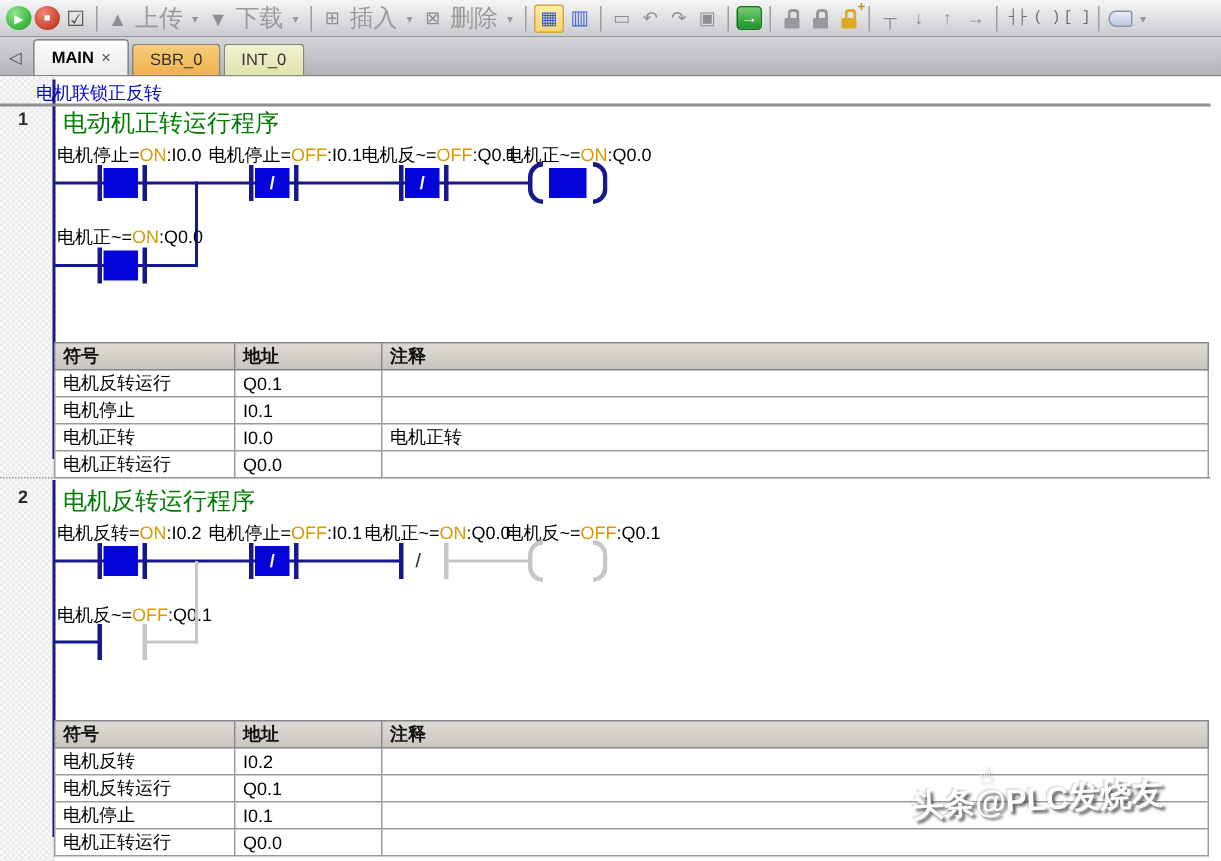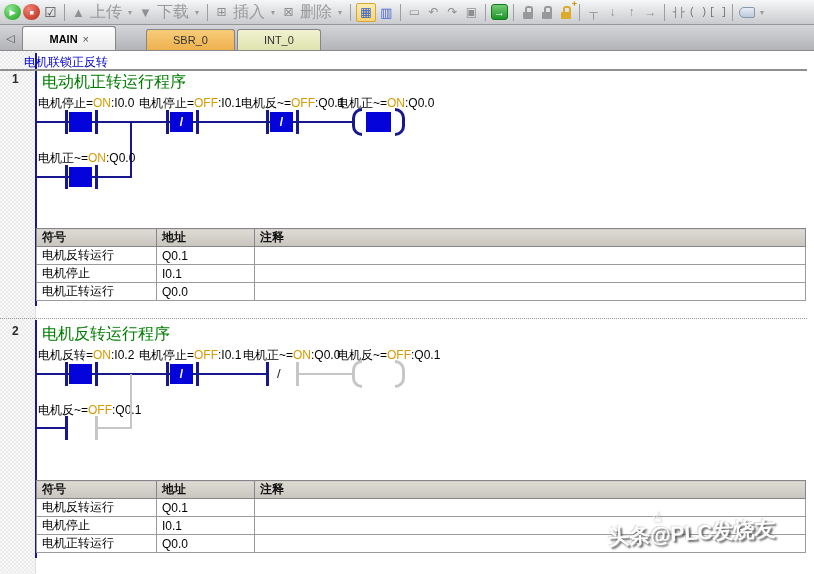--- a/index.html
+++ b/index.html
@@ -38,25 +38,25 @@
   .icon-lock.gold::before { border-color:#dcab2a; }
   .lock-plus { position:absolute; right:-3px; top:-4px; color:#d89200; font-size:9px; font-weight:bold; }
   .mono { font-family:"Liberation Mono","DejaVu Sans Mono",monospace; font-size:10px; color:#707074; }
   .icon-tag { width:16px;height:11px;background:linear-gradient(#e8edf6,#bcc8dd);
     border:1px solid #8897ad;border-radius:5px 2px 2px 5px; }
 
   
   .tabbar { height:26px; background:linear-gradient(#d4d5d8,#b2b4b8);
     display:flex; align-items:flex-end; padding-left:2px; border-bottom:1px solid #8a8a8a; }
   .nav-arrow { font-size:11px; color:#4c4c4c; margin:0 8px 5px 4px; }
-  .tab { height:21px; display:flex; align-items:center; gap:5px; padding:0 26px;
+  .tab { height:21px; display:flex; align-items:center; gap:5px; padding:0 11px;
     font-size:11px; color:#333; border:1px solid #85858a; border-bottom:none;
     border-radius:3px 3px 0 0; margin-right:2px; background:linear-gradient(#e6e6e6,#cccccc);text-align:center; }
   .tab.active { background:linear-gradient(#fdfdfd,#ebebec); font-weight:bold; height:24px; color:#000; }
-  .tab.sbr { background:linear-gradient(#f7cc79,#eeb14e);margin-left:28px; }
+  .tab.sbr { background:linear-gradient(#f7cc79,#eeb14e); }
   .tab.int { background:linear-gradient(#f0f2d0,#dfe3ae); }
   .tab-close { font-size:11px; color:#555; font-weight:normal; }
 
   
   .canvas { position:relative; width:814px; height:523px; background:#fff; }
   .gutter { position:absolute; left:0; top:0; width:36px; height:100%;
     background:repeating-conic-gradient(#ebebec 0% 25%, #f8f8f8 0% 50%) 0 0/4px 4px;
     border-right:1px solid #e0e0e0; }
   .divider { position:absolute; left:0; width:807px; height:2px; background:#8f8f90; }
   .divider.dotted { height:0; border-top:1px dotted #9a9a9a; background:none; }
@@ -271,20 +271,25 @@
         <td>电机反转运行</td>
         <td>Q0.1</td>
         <td></td>
       </tr>
       <tr>
         <td>电机停止</td>
         <td>I0.1</td>
         <td></td>
       </tr>
       <tr>
+        <td>电机正转</td>
+        <td>I0.0</td>
+        <td class="td-green">电机正转</td>
+      </tr>
+      <tr>
         <td>电机正转运行</td>
         <td>Q0.0</td>
         <td></td>
       </tr>
     </tbody>
   </table>
 
   <div class="divider dotted" style="top:267px"></div>
 
   <div class="wv" style="left:35px;top:269px;height:238px"></div>
@@ -348,20 +353,25 @@
       </colgroup>
     <thead>
         <tr>
       <th>符号</th>
       <th>地址</th>
       <th>注释</th>
     </tr>
       </thead>
     <tbody>
       <tr>
+        <td>电机反转</td>
+        <td>I0.2</td>
+        <td></td>
+      </tr>
+      <tr>
         <td>电机反转运行</td>
         <td>Q0.1</td>
         <td></td>
       </tr>
       <tr>
         <td>电机停止</td>
         <td>I0.1</td>
         <td></td>
       </tr>
       <tr>

